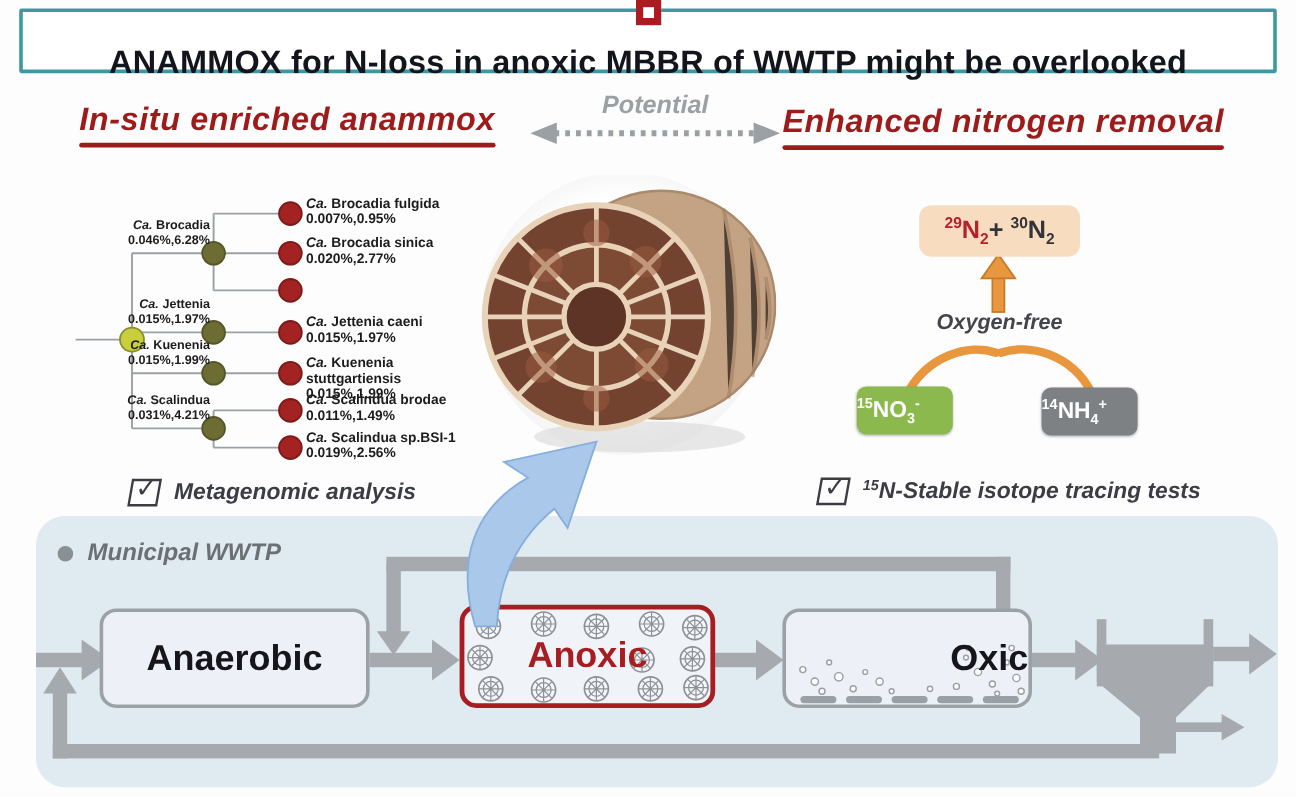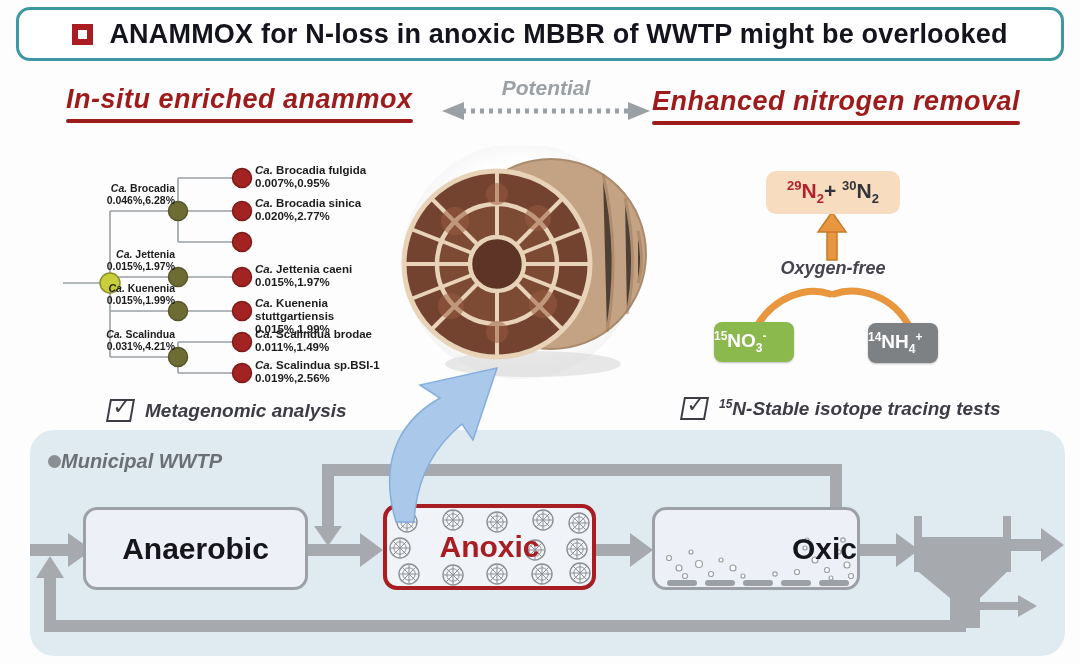--- a/index.html
+++ b/index.html
@@ -2,23 +2,23 @@
 <html><head>
 <meta charset="utf-8">
 <style>
   * { margin:0; padding:0; box-sizing:border-box; }
   html,body { width:1080px; height:664px; background:#ffffff; overflow:hidden;
               font-family:"Liberation Sans","DejaVu Sans",sans-serif; }
   .stage { position:relative; width:1080px; height:664px; background:#fdfdfd; }
 
   
   .banner { position:absolute; left:16px; top:7px; width:1048px; height:54px;
-            background:#ffffff; border:3px solid #3e98a2; border-radius:14px;
+            background:#ffffff; border:3px solid #3e98a2; border-radius:2px;
             display:flex; align-items:center; justify-content:center; gap:16px;
-            box-shadow:0 0 0 2px #ffffff inset; }
+            box-shadow:0 0 0 2px #ffffff inset;flex-direction:column; }
   .banner-bullet { width:21px; height:21px; border:6px solid #a91d22; background:#fff; flex:0 0 auto; }
   .banner-title { font-size:27px; font-weight:bold; color:#14141c; letter-spacing:0.2px; }
 
   
   .heading { position:absolute; font-style:italic; font-weight:bold; color:#9e1b1b;
              font-size:27px; letter-spacing:0.5px; }
   .heading .uline { display:block; height:4px; background:#9e1b1b; border-radius:2px; margin-top:4px; }
   .h-left  { left:66px;  top:84px; }
   .h-right { left:652px; top:86px; }
   .potential { position:absolute; left:440px; top:76px; width:212px; text-align:center; }
@@ -54,27 +54,27 @@
             font-size:21px; font-weight:bold; }
   .n2-box sup { font-size:13px; } .n2-box sub { font-size:13px; }
   .n2-red { color:#b3222a; } .n2-dark { color:#33333a; }
   .oxyfree { position:absolute; left:760px; top:258px; width:146px; text-align:center;
              font-size:18px; font-style:italic; font-weight:bold; color:#44444c; }
   .chem-box { position:absolute; height:40px; border-radius:8px; color:#ffffff; font-weight:bold;
               font-size:19px; display:flex; align-items:center; justify-content:flex-start;
               box-shadow:0 1px 2px rgba(0,0,0,.25); }
   .chem-box sup { font-size:12px; } .chem-box sub { font-size:12px; }
   .no3 { left:714px; top:322px; width:80px; background:#8cb94d; }
-  .nh4 { left:868px; top:323px; width:70px; background:#7e8184; }
+  .nh4 { left:868px; top:323px; width:80px; background:#7e8184; }
 
   
   .panel { position:absolute; left:30px; top:430px; width:1035px; height:226px;
            background:#dfebf1; border-radius:24px; }
   .panel svg.pipes { position:absolute; left:0; top:0; }
-  .wwtp-label { position:absolute; left:18px; top:20px; display:flex; align-items:center; }
+  .wwtp-label { position:absolute; left:18px; top:20px; display:flex; align-items:center; gap:12px; }
   .wwtp-dot { width:13px; height:13px; border-radius:50%; background:#8a8f94; }
   .wwtp-text { font-size:20px; font-style:italic; font-weight:bold; color:#6b7075; }
   .tank { position:absolute; border-radius:14px; display:flex; align-items:center;
           justify-content:center; }
   .tank .decor { position:absolute; left:0; top:0; width:100%; height:100%; }
   .tank .tlabel { position:relative; z-index:2; font-size:30px; font-weight:bold; color:#15151a; }
   .t-anaerobic { left:53px; top:77px; width:225px; height:83px; background:#eef0f8; border:3px solid #9ba1a7; }
   .t-anoxic    { left:353px; top:74px; width:213px; height:86px; background:#f0f3f8; border:4px solid #a81d22; }
   .t-anoxic .tlabel { color:#a81d22; }
   .t-oxic      { left:622px; top:77px; width:208px; height:83px; background:#eef0f8; border:3px solid #9ba1a7;justify-content:flex-end; }

